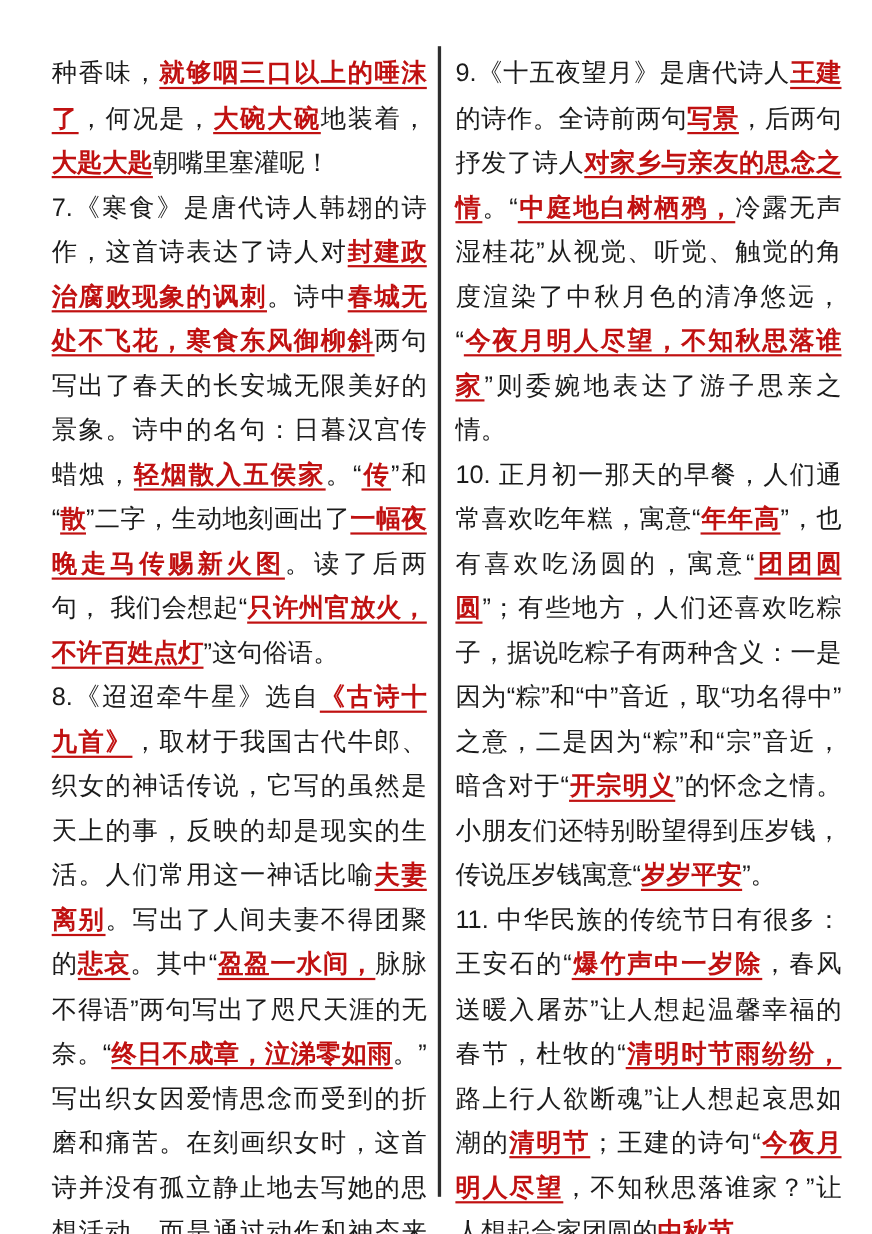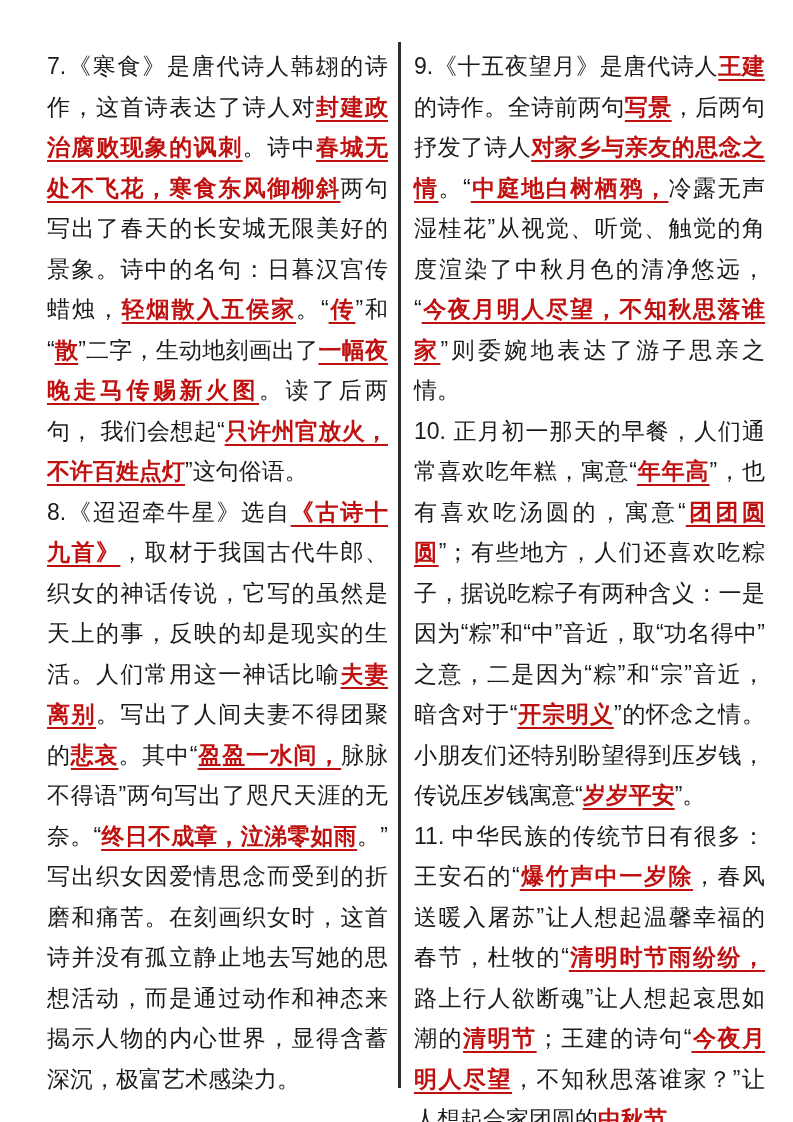--- a/index.html
+++ b/index.html
@@ -45,20 +45,21 @@
     text-decoration-thickness: 2px;
     text-underline-offset: 5px;
   }
   .plain { color: #1b1b1b; }
 </style>
 </head>
 <body>
 
 <div class="page">
   <div class="col col-left" id="col-left">
+      <p><span class="plain">种香味，</span><span class="hl">就够咽三口以上的唾沫了</span><span class="plain">，何况是，</span><span class="hl">大碗大碗</span><span class="plain">地装着，</span><span class="hl">大匙大匙</span><span class="plain">朝嘴里塞灌呢！</span></p>
       <p><span class="plain">7.《寒食》是唐代诗人韩翃的诗作，这首诗表达了诗人对</span><span class="hl">封建政治腐败现象的讽刺</span><span class="plain">。诗中</span><span class="hl">春城无处不飞花，寒食东风御柳斜</span><span class="plain">两句写出了春天的长安城无限美好的景象。诗中的名句：日暮汉宫传蜡烛，</span><span class="hl">轻烟散入五侯家</span><span class="plain">。“</span><span class="hl">传</span><span class="plain">”和“</span><span class="hl">散</span><span class="plain">”二字，生动地刻画出了</span><span class="hl">一幅夜晚走马传赐新火图</span><span class="plain">。读了后两句， 我们会想起“</span><span class="hl">只许州官放火，不许百姓点灯</span><span class="plain">”这句俗语。</span></p>
       <p><span class="plain">8.《迢迢牵牛星》选自</span><span class="hl">《古诗十九首》</span><span class="plain">，取材于我国古代牛郎、织女的神话传说，它写的虽然是天上的事，反映的却是现实的生活。人们常用这一神话比喻</span><span class="hl">夫妻离别</span><span class="plain">。写出了人间夫妻不得团聚的</span><span class="hl">悲哀</span><span class="plain">。其中“</span><span class="hl">盈盈一水间，</span><span class="plain">脉脉不得语”两句写出了咫尺天涯的无奈。“</span><span class="hl">终日不成章，泣涕零如雨</span><span class="plain">。”写出织女因爱情思念而受到的折磨和痛苦。在刻画织女时，这首诗并没有孤立静止地去写她的思想活动，而是通过动作和神态来揭示人物的内心世界，显得含蓄深沉，极富艺术感染力。</span></p>
     </div>
   <div class="divider"></div>
   <div class="col col-right" id="col-right">
       <p><span class="plain">9.《十五夜望月》是唐代诗人</span><span class="hl">王建</span><span class="plain">的诗作。全诗前两句</span><span class="hl">写景</span><span class="plain">，后两句抒发了诗人</span><span class="hl">对家乡与亲友的思念之情</span><span class="plain">。“</span><span class="hl">中庭地白树栖鸦，</span><span class="plain">冷露无声湿桂花”从视觉、听觉、触觉的角度渲染了中秋月色的清净悠远，“</span><span class="hl">今夜月明人尽望，不知秋思落谁家</span><span class="plain">”则委婉地表达了游子思亲之情。</span></p>
       <p><span class="plain">10. 正月初一那天的早餐，人们通常喜欢吃年糕，寓意“</span><span class="hl">年年高</span><span class="plain">”，也有喜欢吃汤圆的，寓意“</span><span class="hl">团团圆圆</span><span class="plain">”；有些地方，人们还喜欢吃粽子，据说吃粽子有两种含义：一是因为“粽”和“中”音近，取“功名得中”之意，二是因为“粽”和“宗”音近，暗含对于“</span><span class="hl">开宗明义</span><span class="plain">”的怀念之情。小朋友们还特别盼望得到压岁钱，传说压岁钱寓意“</span><span class="hl">岁岁平安</span><span class="plain">”。</span></p>
       <p><span class="plain">11. 中华民族的传统节日有很多：王安石的“</span><span class="hl">爆竹声中一岁除</span><span class="plain">，春风送暖入屠苏”让人想起温馨幸福的春节，杜牧的“</span><span class="hl">清明时节雨纷纷，</span><span class="plain">路上行人欲断魂”让人想起哀思如潮的</span><span class="hl">清明节</span><span class="plain">；王建的诗句“</span><span class="hl">今夜月明人尽望</span><span class="plain">，不知秋思落谁家？”让人想起合家团圆的</span><span class="hl">中秋节</span><span class="plain">。</span></p>
     </div>
 </div>

